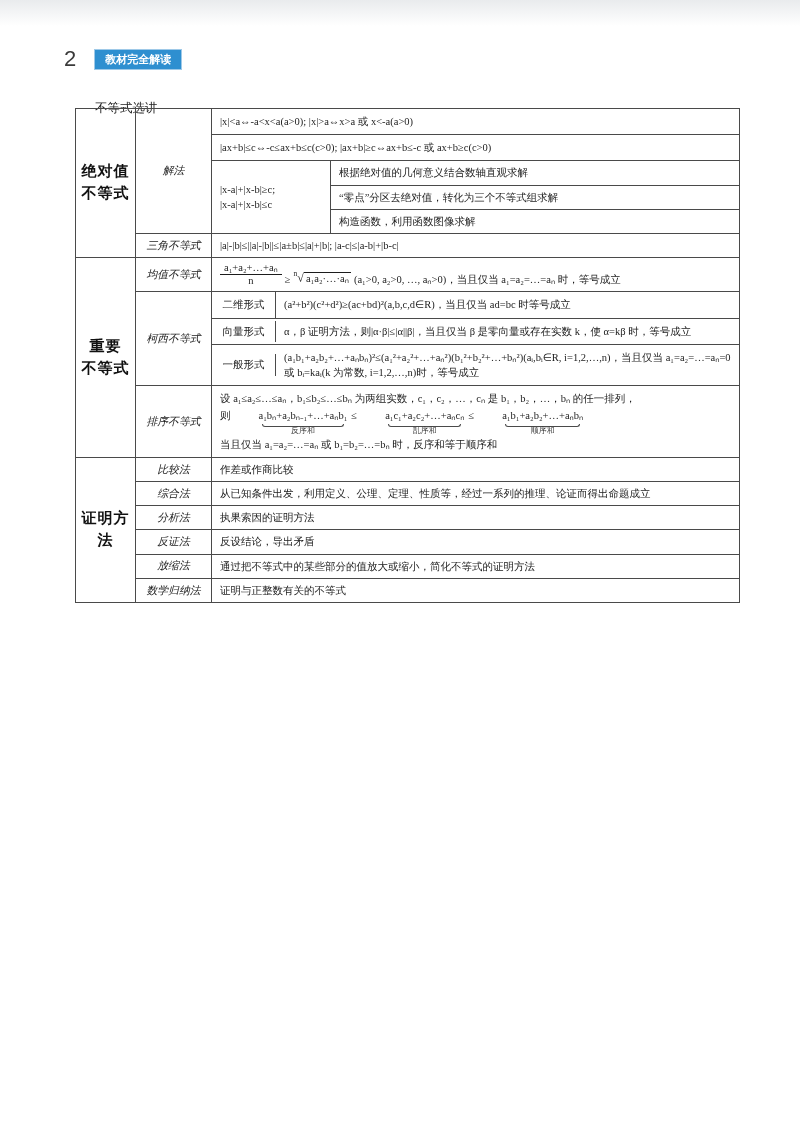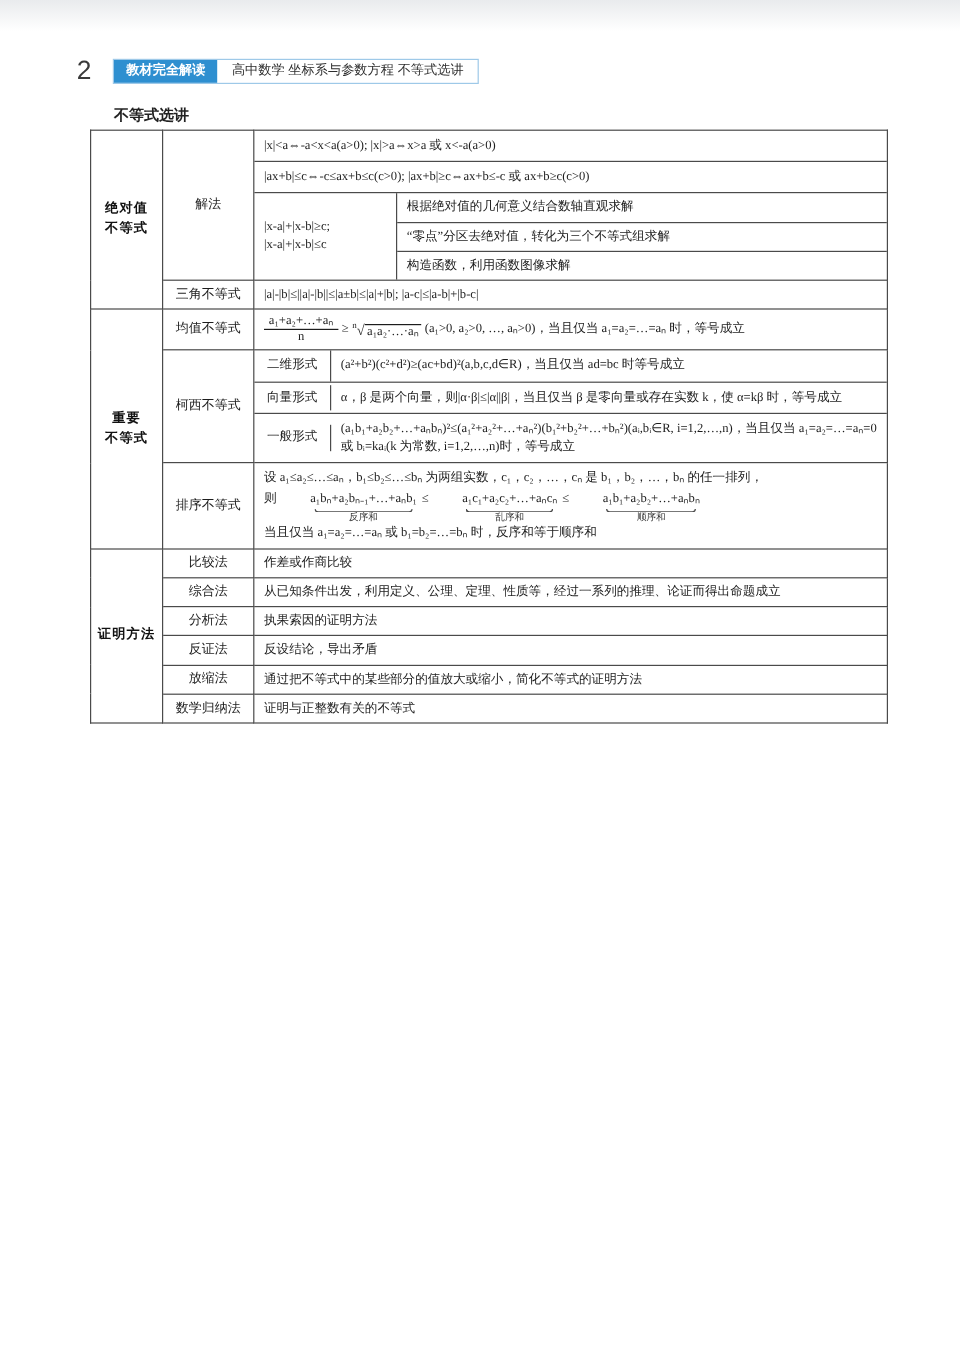--- a/index.html
+++ b/index.html
@@ -26,40 +26,41 @@
     font-size:11px; line-height:17px;
   }
   .badge {
     background:#2e8fd0; color:#fff;
     padding:1px 10px; font-weight:bold;
     font-family:"Liberation Sans", sans-serif;
   }
   .crumb { padding:1px 12px; color:#2e2e2e; font-family:"Liberation Sans", sans-serif; }
 
   .title {
-    position:absolute; top:88px; left:95px;
-    font-size:12.5px; font-weight:bold; color:#222;text-align:right;
+    position:absolute; top:100px; left:95px;
+    font-size:12.5px; font-weight:normal; color:#222;text-align:right;
   }
 
   
   table.main {
     position:absolute; top:108px; left:75px;
     width:665px;
     border-collapse:collapse;
     font-size:10.5px; line-height:1.45;
   }
   table.main td { border:1px solid #4a4a4a; vertical-align:middle; }
   td.cat {
     width:60px; text-align:center; font-weight:bold;
-    font-size:11px; color:#111; letter-spacing:1px;
+    font-size:15px; color:#111; letter-spacing:1px;
   }
   td.cat span { display:block; }
   td.sub {
     width:76px; text-align:center; font-size:10.8px; color:#1c1c1c;
     padding:3px 2px;
+    font-style:italic;
   }
   td.cell { padding:4px 8px; }
   td.nopad { padding:0; }
 
   
   .sub-rows > .srow { padding:5px 8px; min-height:25px; }
   .sub-rows > .srow + .srow { border-top:1px solid #4a4a4a; }
   .srow.split { display:flex; padding:0; min-height:70px; }
   .split-left {
     width:118px; padding:5px 8px;
@@ -74,21 +75,21 @@
   .cauchy .crow + .crow { border-top:1px solid #4a4a4a;align-items:center; }
   .cname {
     width:64px; border-right:1px solid #4a4a4a;
     display:flex; align-items:center; justify-content:center;
     text-align:center; padding:3px 2px; flex-shrink:0;
   }
   .cbody { flex:1; padding:5px 8px; display:flex; align-items:center; }
   .cbody > div { width:100%; }
 
   
-  .mean-line { display:flex; align-items:center; flex-wrap:wrap; gap:3px; }
+  .mean-line { display:flex; align-items:flex-end; flex-wrap:wrap; gap:3px; }
   .frac { display:inline-block; text-align:center; vertical-align:middle; line-height:1.15; }
   .frac .num { display:block; border-bottom:1px solid #1c1c1c; padding:0 4px; }
   .frac .den { display:block; }
   .sqrt { display:inline-block; white-space:nowrap; }
   .sqrt .idx { font-size:7.5px; vertical-align:6px; }
   .sqrt .sign { font-size:12px; }
   .sqrt .radicand { border-top:1px solid #1c1c1c; padding:0 2px; }
 
   
   .rline { margin:1px 0; }
@@ -103,21 +104,20 @@
 </style>
 </head>
 <body>
 
 <div class="page">
 
   <div class="header">
     <div class="page-num">2</div>
     <div class="strip">
       <span class="badge">教材完全解读</span>
-      <span class="crumb">高中数学 坐标系与参数方程 不等式选讲</span>
     </div>
   </div>
 
   <div class="title">不等式选讲</div>
 
   <table class="main">
     <colgroup>
         <col style="width:60px">
         <col style="width:76px">
         <col>
@@ -179,21 +179,21 @@
           <div class="cauchy">
             <div class="crow">
               <div class="cname">二维形式</div>
               <div class="cbody">
                   <div>(a²+b²)(c²+d²)≥(ac+bd)²(a,b,c,d∈R)，当且仅当 ad=bc 时等号成立</div>
                 </div>
             </div>
             <div class="crow">
               <div class="cname">向量形式</div>
               <div class="cbody">
-                  <div>α，β 是两个向量，则|α·β|≤|α||β|，当且仅当 β 是零向量或存在实数 k，使 α=kβ 时，等号成立</div>
+                  <div>α，β 证明方法，则|α·β|≤|α||β|，当且仅当 β 是零向量或存在实数 k，使 α=kβ 时，等号成立</div>
                 </div>
             </div>
             <div class="crow">
               <div class="cname">一般形式</div>
               <div class="cbody">
                   <div>(a₁b₁+a₂b₂+…+aₙbₙ)²≤(a₁²+a₂²+…+aₙ²)(b₁²+b₂²+…+bₙ²)(aᵢ,bᵢ∈R, i=1,2,…,n)，当且仅当 a₁=a₂=…=aₙ=0 或 bᵢ=kaᵢ(k 为常数, i=1,2,…,n)时，等号成立</div>
                 </div>
             </div>
           </div>
         </td>

